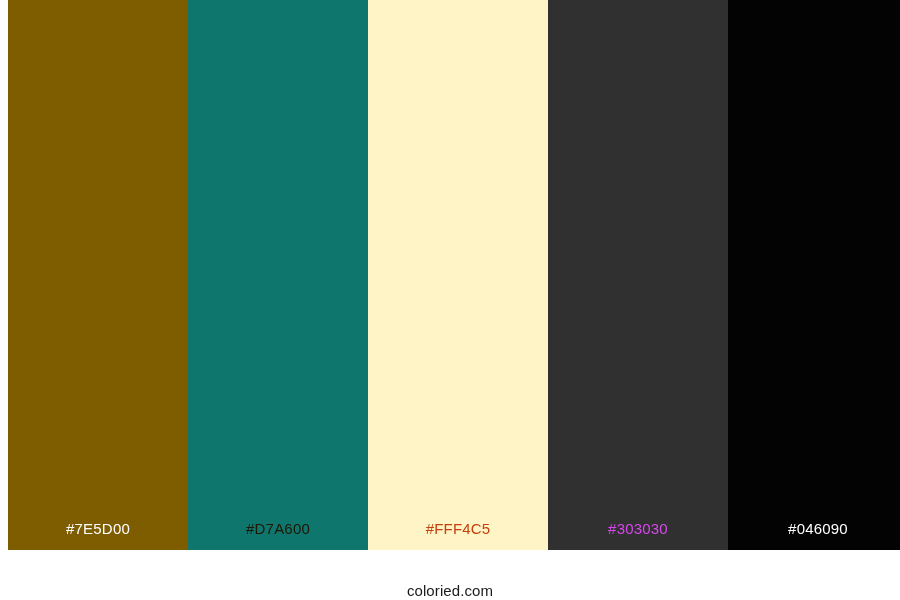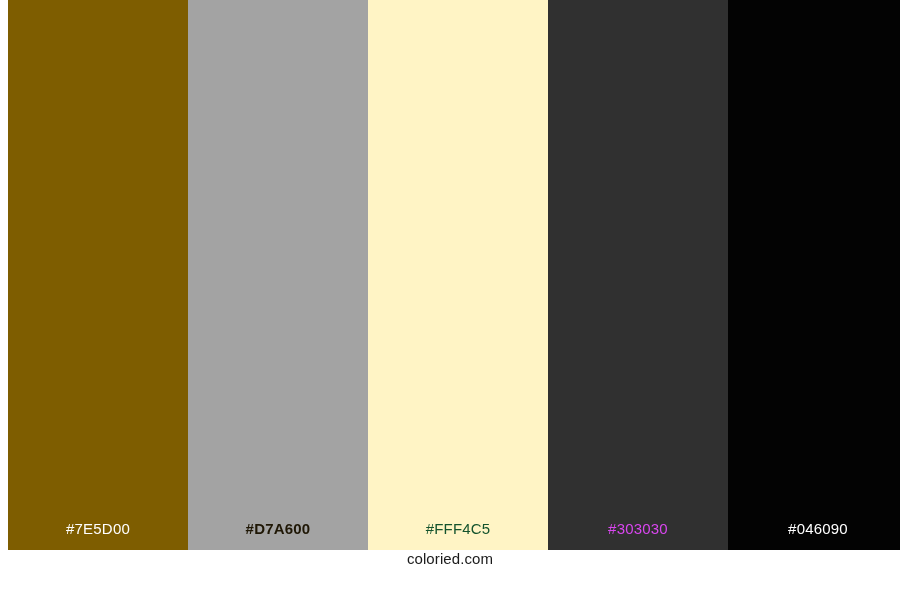--- a/index.html
+++ b/index.html
@@ -47,21 +47,21 @@
     white-space: nowrap;
   }
   .footer-bar {
     position: absolute;
     left: 0;
     top: 550px;
     width: 900px;
     height: 50px;
     background: #ffffff;
     display: flex;
-    align-items: flex-start;
+    align-items: flex-end;
     justify-content: center;
   }
   .footer-text {
     font-size: 15px;
     line-height: 18px;
     color: #1a1a1a;
     text-align: center;
     letter-spacing: 0.1px;
   }
 </style>
@@ -69,26 +69,26 @@
 <body>
 
 <div class="palette-page">
 
   <div class="swatch-strip">
 
     <div class="swatch" style="background-color: rgb(126, 93, 0);">
       <span class="swatch-label" style="color: rgb(255, 255, 255);">#7E5D00</span>
     </div>
 
-    <div class="swatch" style="background-color: #a3a3a3; font-weight: bold;">
+    <div class="swatch" style="background-color: #0f766e;">
       <span class="swatch-label" style="color: rgb(31, 23, 5);">#D7A600</span>
     </div>
 
     <div class="swatch" style="background-color: rgb(255, 244, 197);">
-      <span class="swatch-label" style="color: #14532d;">#FFF4C5</span>
+      <span class="swatch-label" style="color: #c2410c;">#FFF4C5</span>
     </div>
 
     <div class="swatch" style="background-color: rgb(48, 48, 48);">
       <span class="swatch-label" style="color: #d946ef;">#303030</span>
     </div>
 
     <div class="swatch" style="background-color: rgb(3, 3, 3);">
       <span class="swatch-label" style="color: rgb(255, 255, 255);">#046090</span>
     </div>
 

